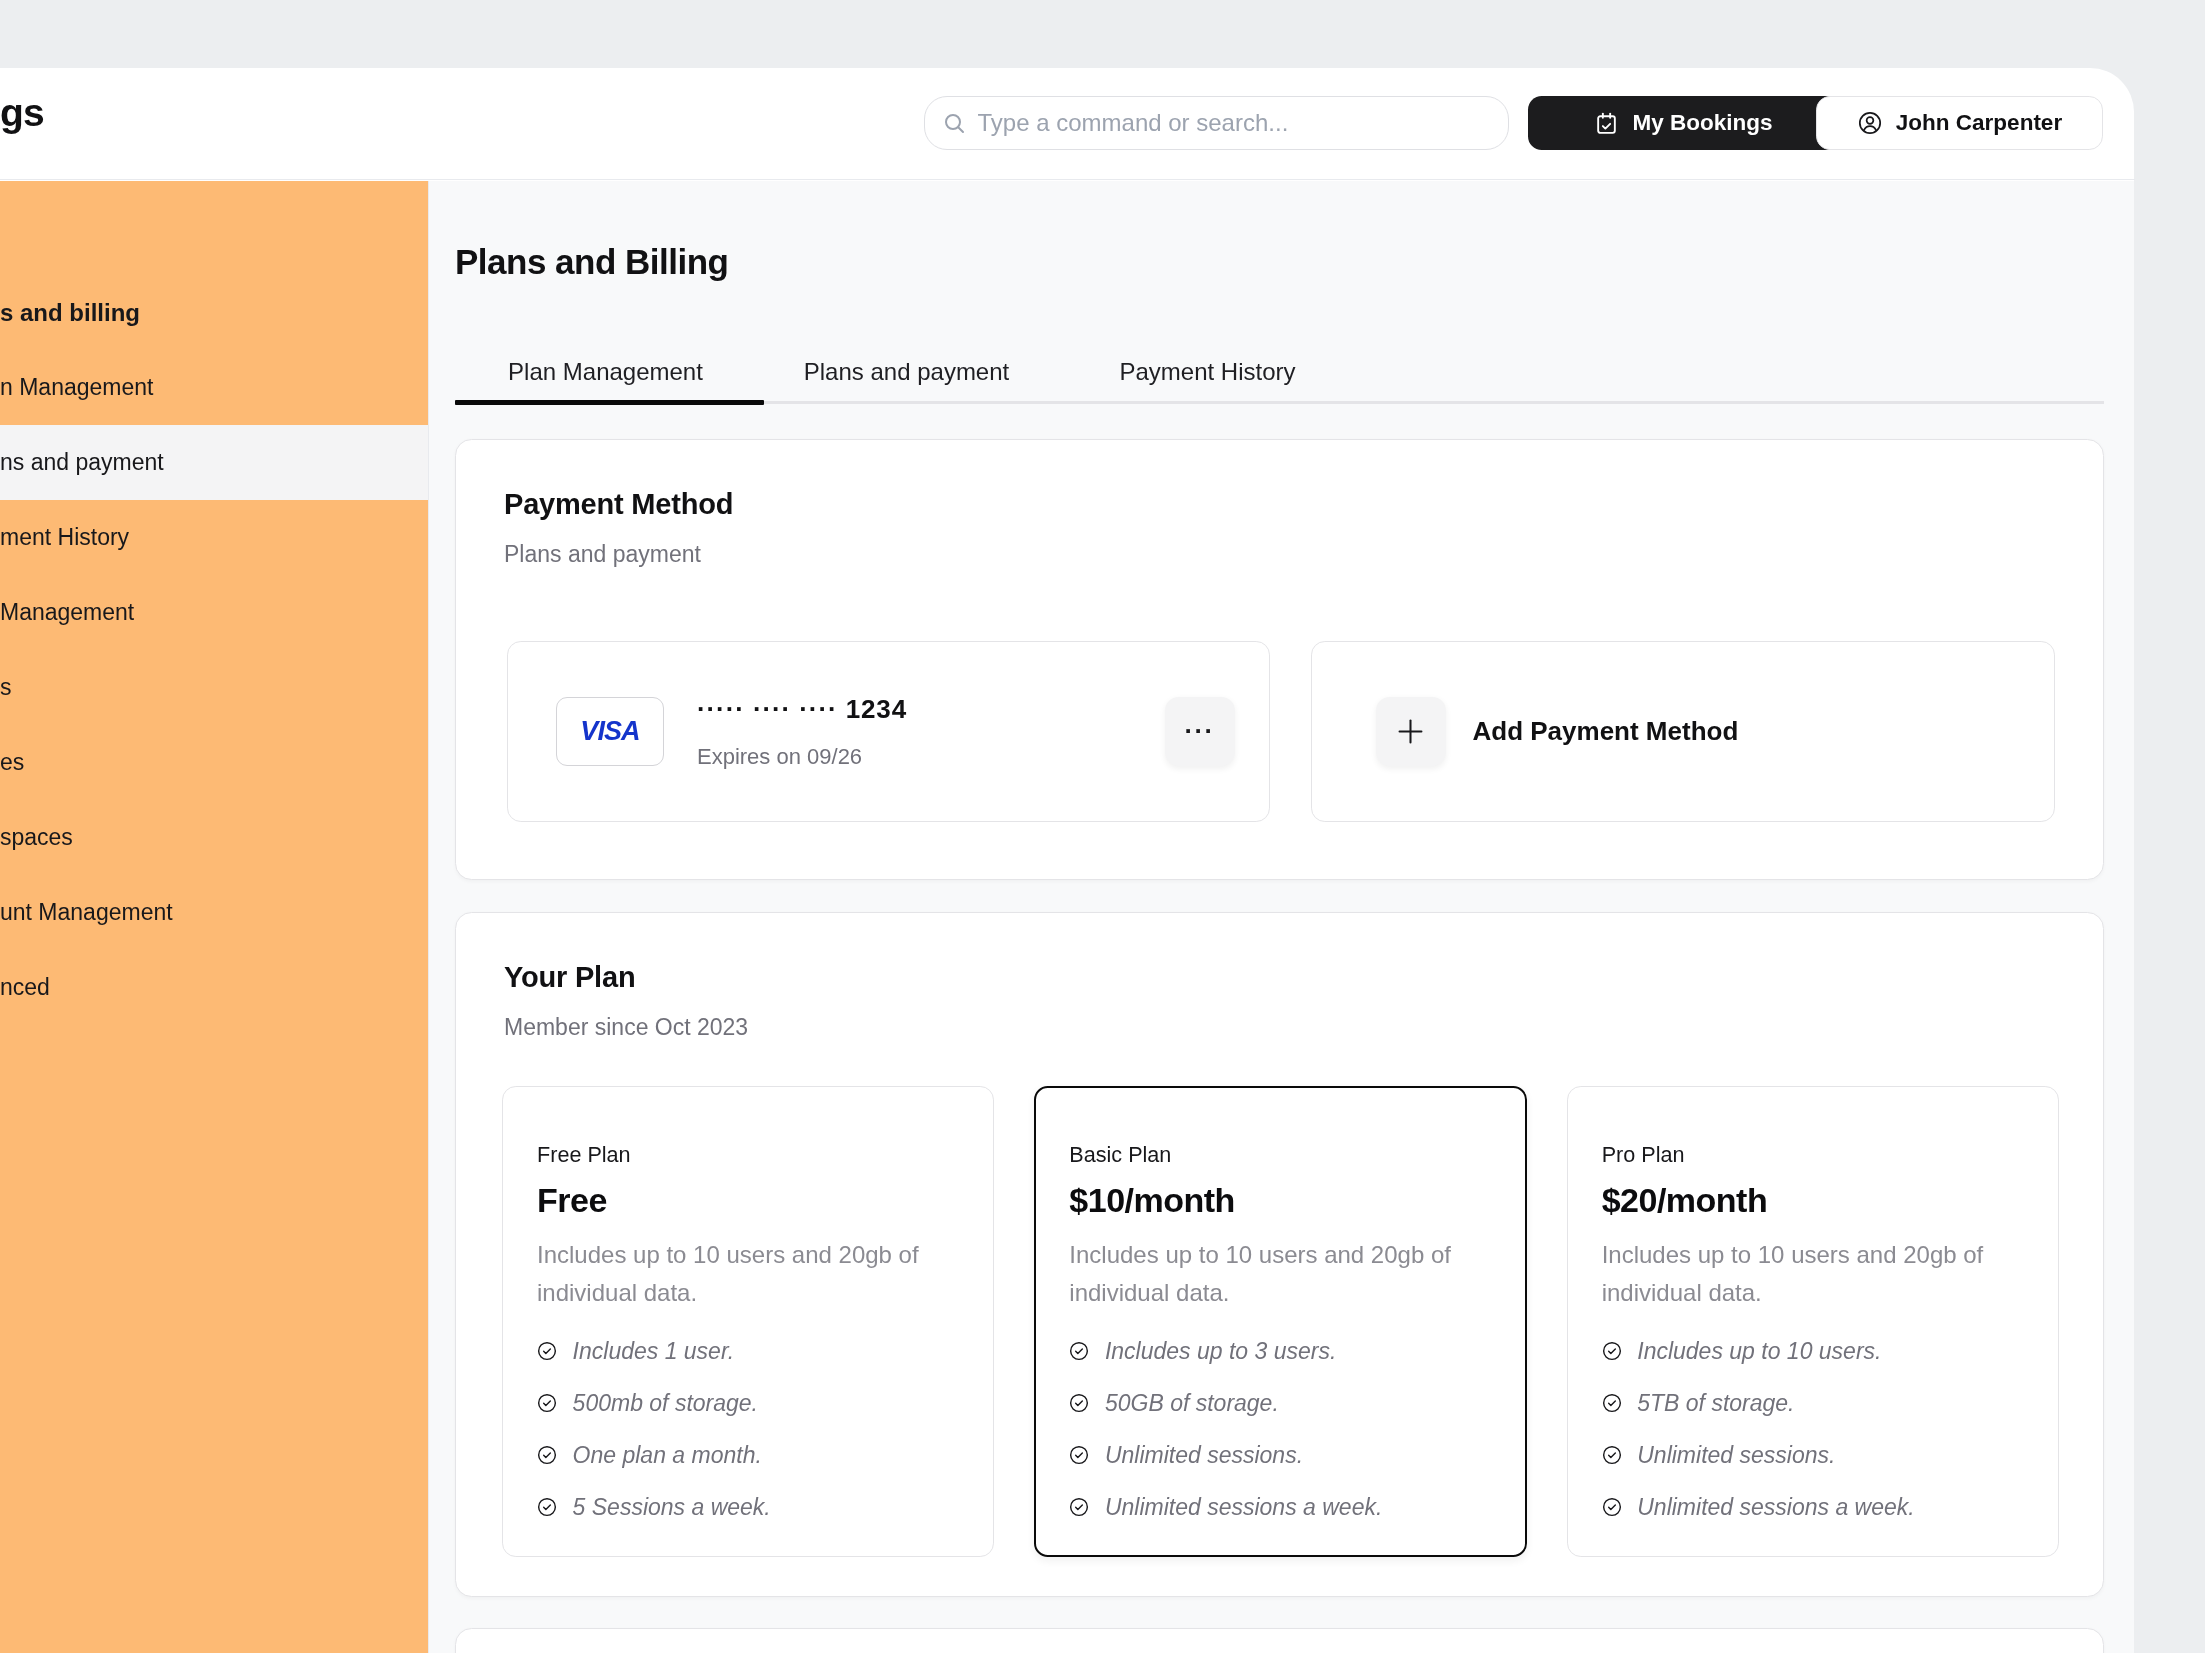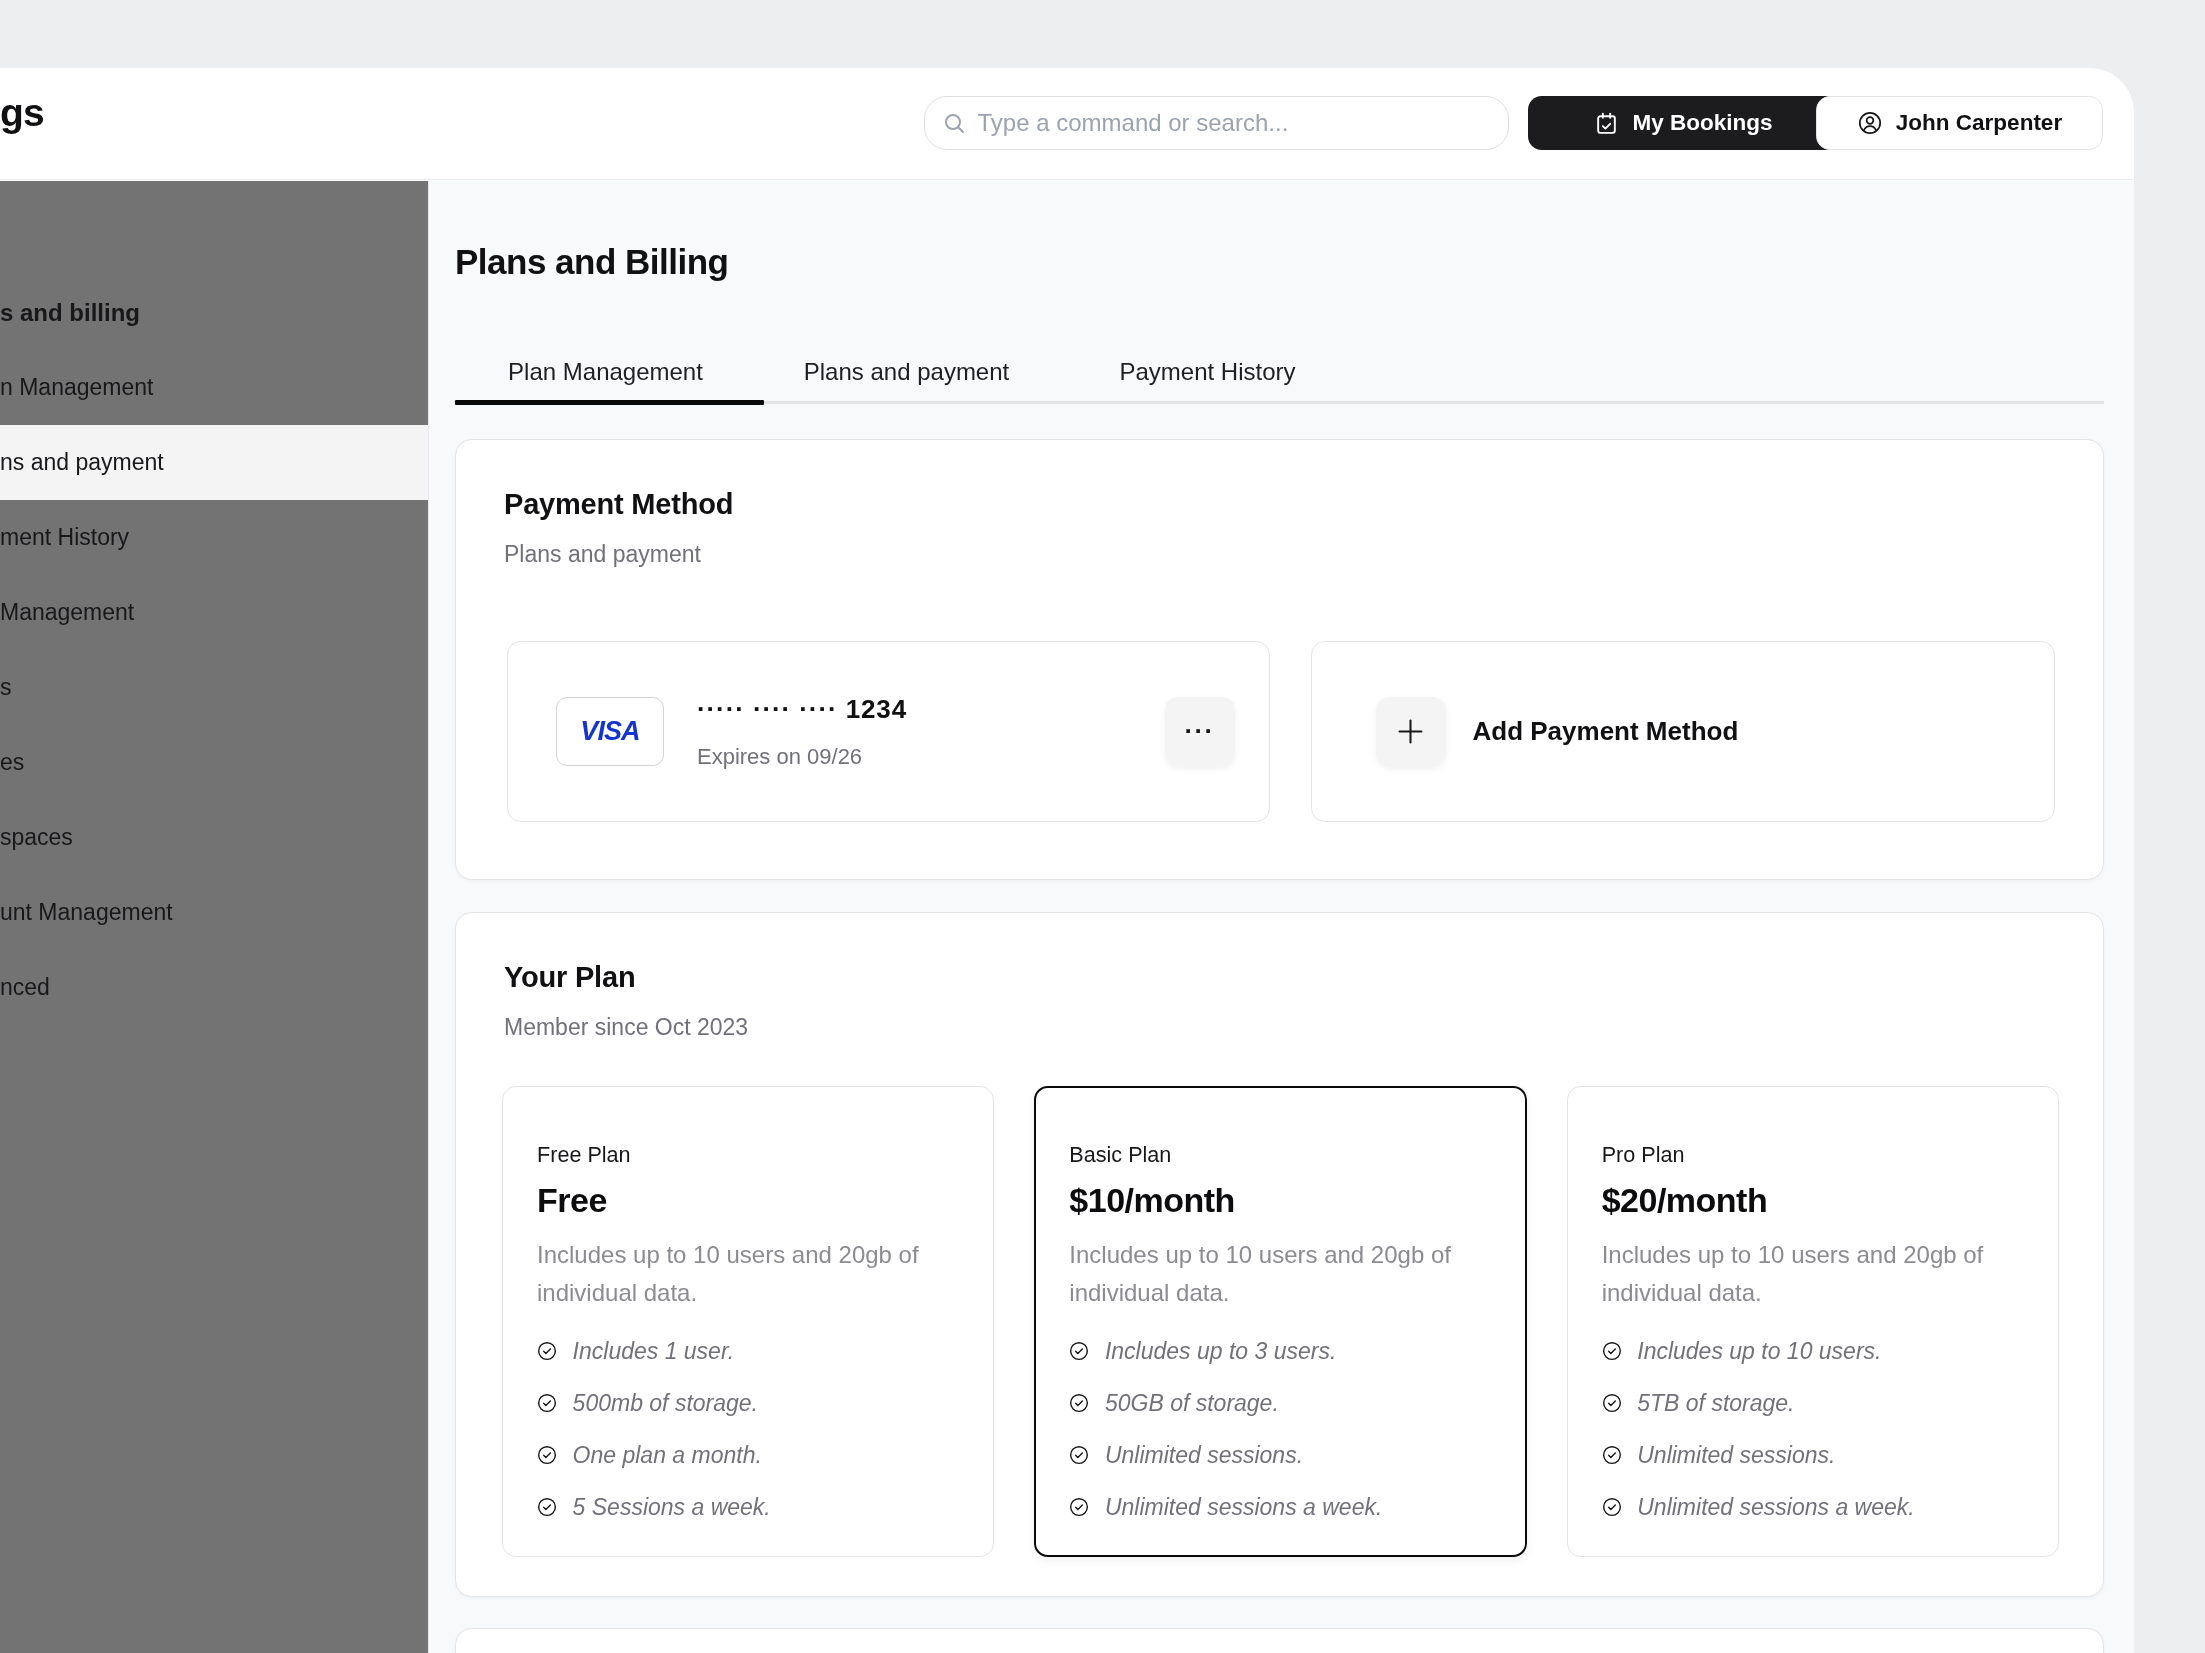--- a/index.html
+++ b/index.html
@@ -26,21 +26,21 @@
 
   .hbtn { position:absolute; top:96px; height:54px; display:flex; align-items:center;
           justify-content:center; gap:13px; border-radius:13.8px; font-size:22.5px; font-weight:600;
           font-family:"Liberation Sans", sans-serif; cursor:pointer; }
   .btn-dark { left:1528px; width:311px; background:#1c1c1e; color:#fff; border:none; }
   .btn-light { left:1816px; width:287px; background:#fff; color:#111113; border:1.4px solid #e4e4e7; }
 
   .header-divider { position:absolute; left:0; top:179px; width:2135px; height:1.4px; background:#e8eaee; }
 
   
-  .sidebar { position:absolute; left:0; top:181px; width:428px; height:1473px; background:#737373; padding-top:94px; }
+  .sidebar { position:absolute; left:0; top:181px; width:428px; height:1473px; background:#fdba74; padding-top:94px; }
   .side-item { height:75px; display:flex; align-items:center; font-size:23px; color:#18181b; cursor:pointer; }
   .side-item.section { font-weight:600; font-size:24px; cursor:default; }
   .side-item.active { background:#f4f4f5; }
   .v-divider { position:absolute; left:428px; top:181px; width:1.4px; height:1473px; background:#e8eaee; }
 
   
   .main { position:absolute; left:429px; top:181px; width:1705px; height:1473px; background:#f8f9fa; }
 
   .page-title { position:absolute; left:26px; top:61px; font-size:35px; font-weight:700;
                 letter-spacing:-0.5px; color:#111113; }

